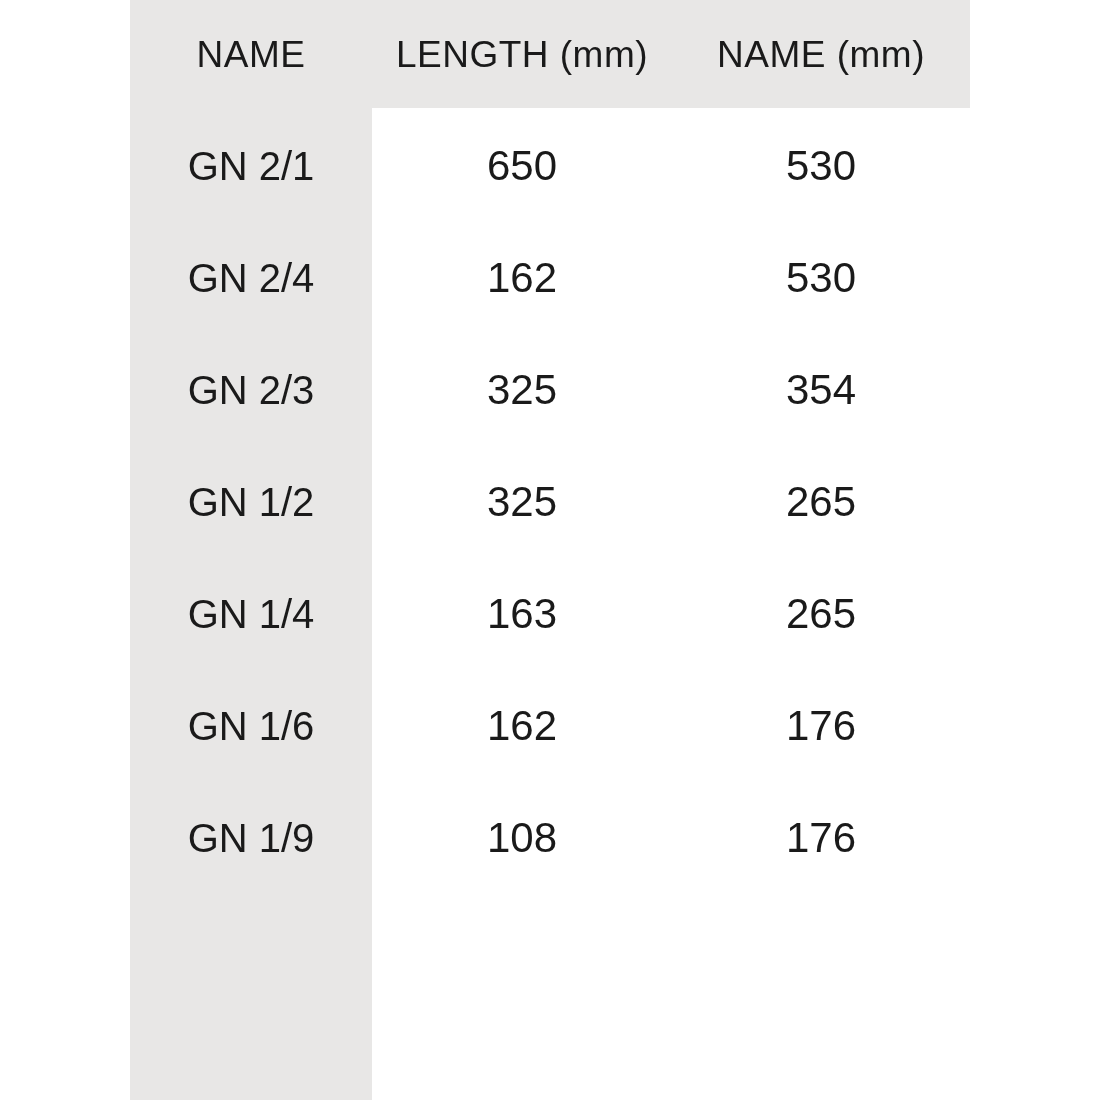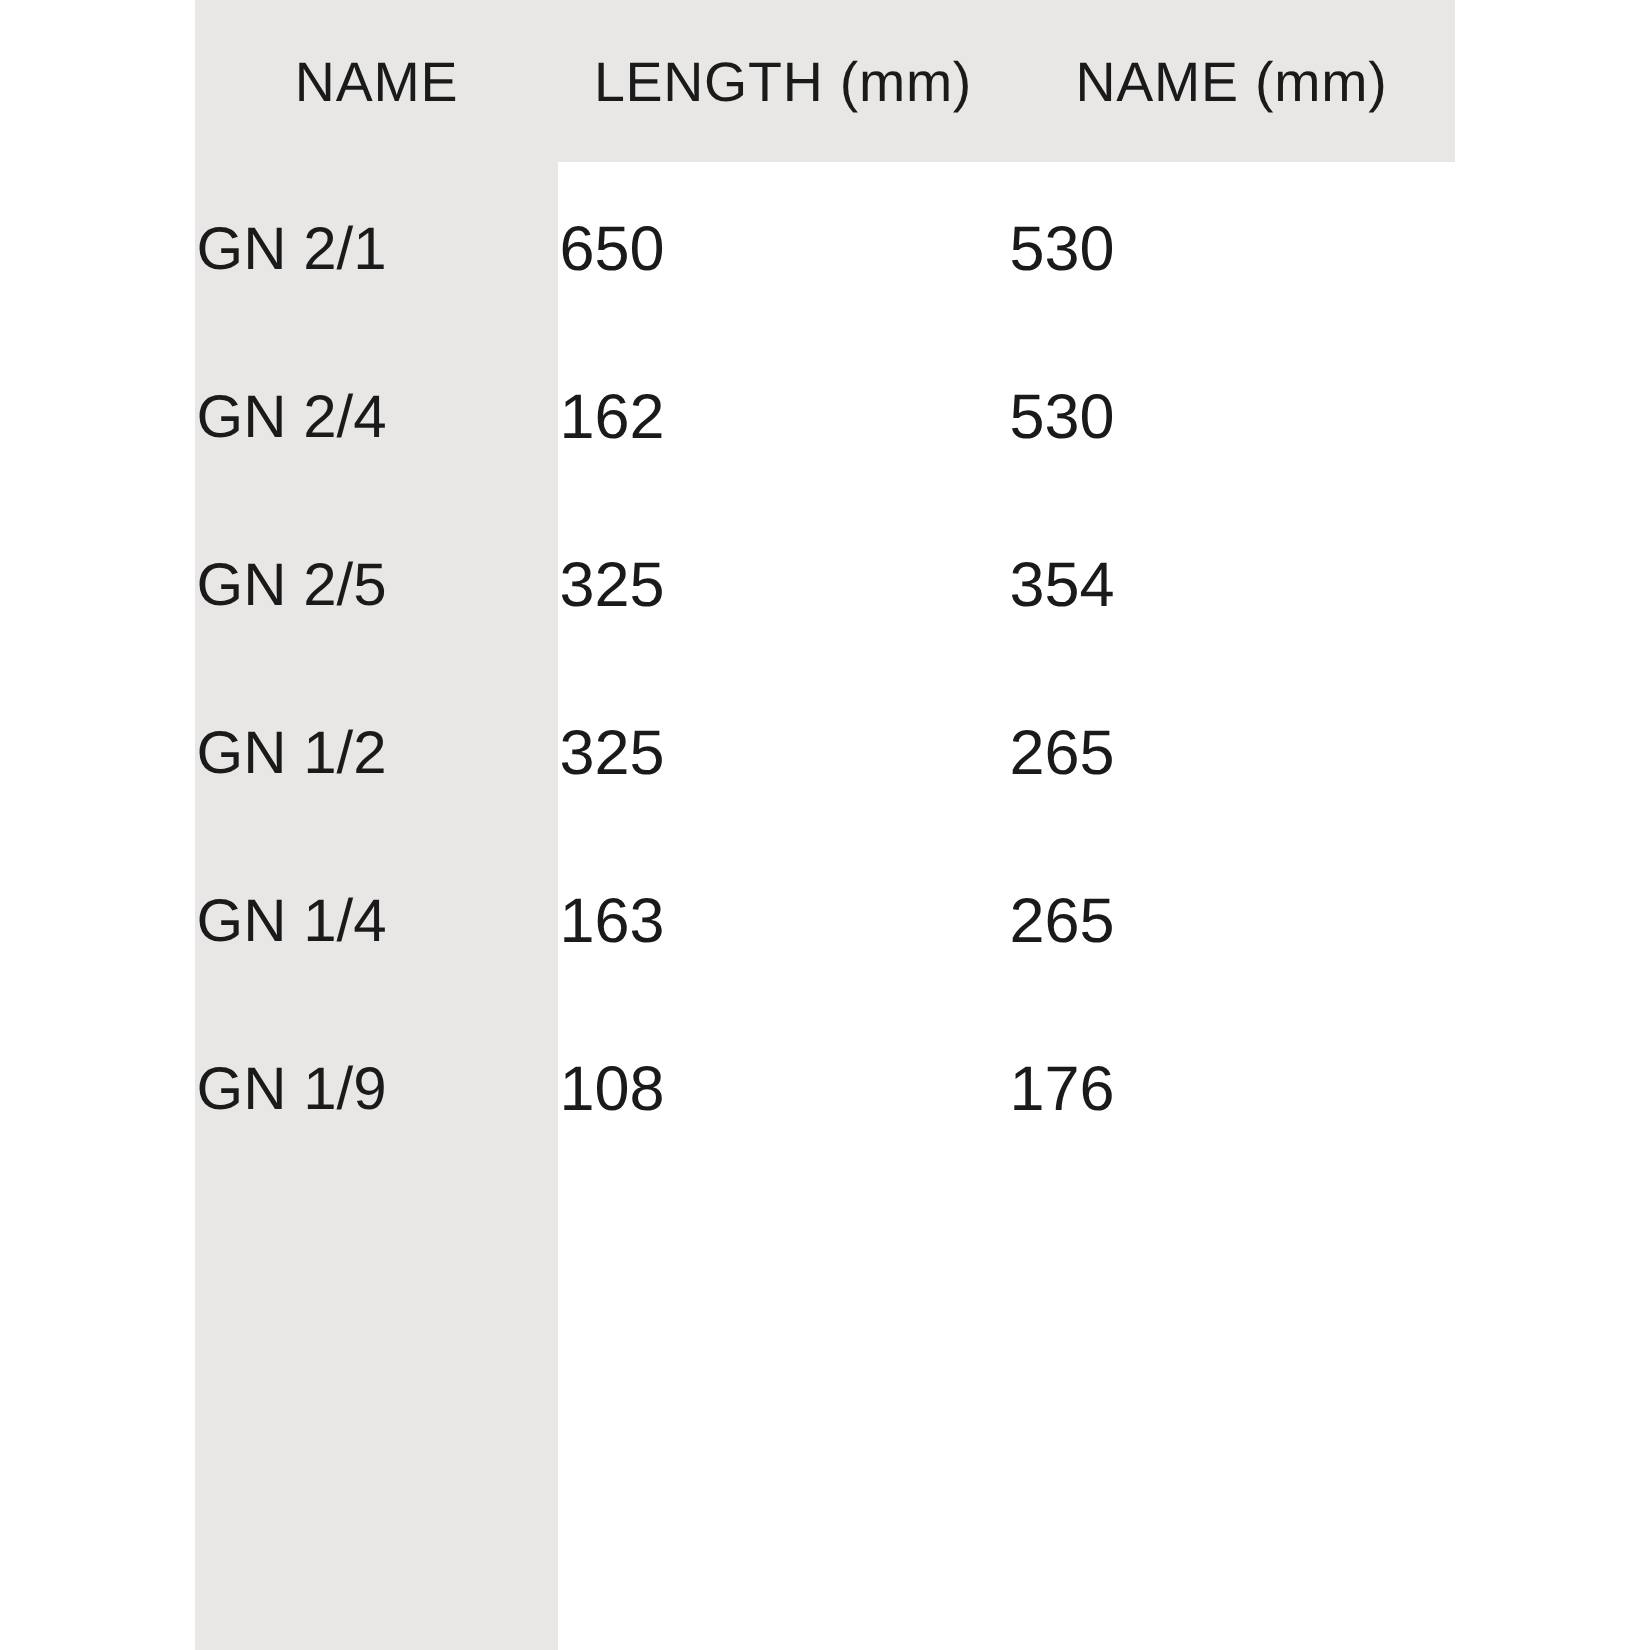--- a/index.html
+++ b/index.html
@@ -56,20 +56,21 @@
     color: #1a1a1a;
     text-align: center;
     height: 108px;
     vertical-align: middle;
     letter-spacing: 0.5px;
   }
 
   table.spec td {
     font-size: 42px;
     color: #1a1a1a;
+    text-align: center;
     height: 110px;
     vertical-align: middle;
     font-weight: 400;
   }
 
   table.spec td.name-cell {
     font-size: 40px;
   }
 </style>
 </head>
@@ -97,34 +98,39 @@
         <td class="name-cell">GN 2/1</td>
         <td>650</td>
         <td>530</td>
       </tr>
       <tr>
         <td class="name-cell">GN 2/4</td>
         <td>162</td>
         <td>530</td>
       </tr>
       <tr>
-        <td class="name-cell">GN 2/5</td>
+        <td class="name-cell">GN 2/3</td>
         <td>325</td>
         <td>354</td>
       </tr>
       <tr>
         <td class="name-cell">GN 1/2</td>
         <td>325</td>
         <td>265</td>
       </tr>
       <tr>
         <td class="name-cell">GN 1/4</td>
         <td>163</td>
         <td>265</td>
       </tr>
       <tr>
+        <td class="name-cell">GN 1/6</td>
+        <td>162</td>
+        <td>176</td>
+      </tr>
+      <tr>
         <td class="name-cell">GN 1/9</td>
         <td>108</td>
         <td>176</td>
       </tr>
     </tbody>
   </table>
 </div>
 
 </body></html>

